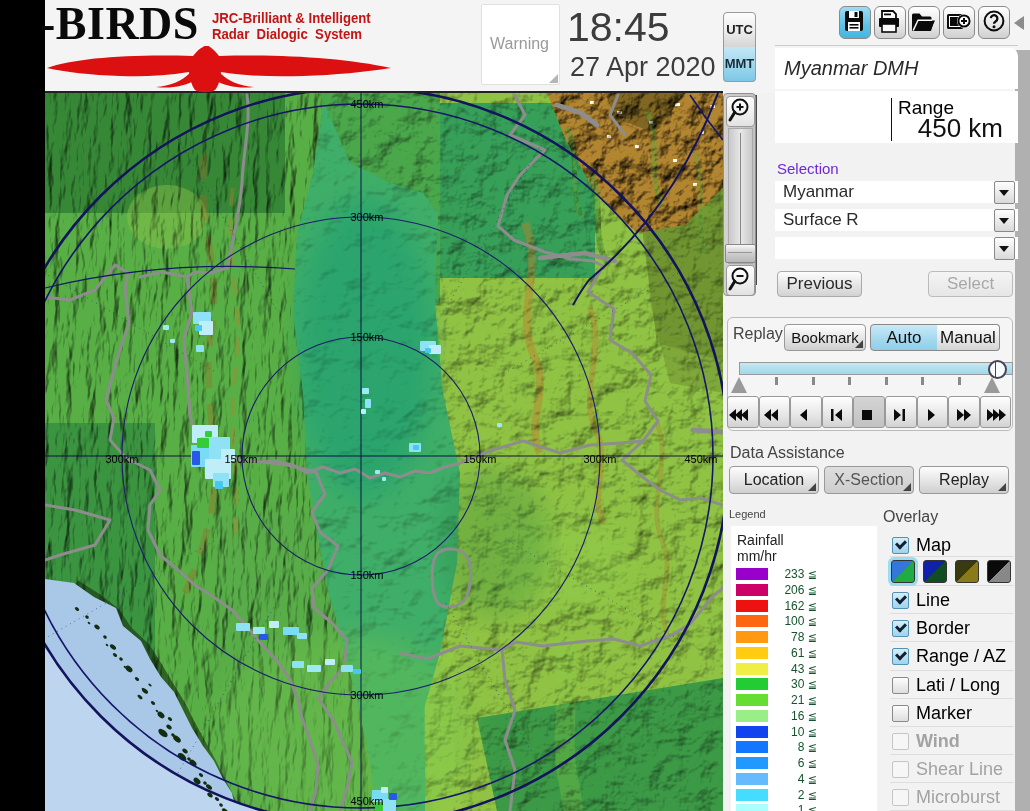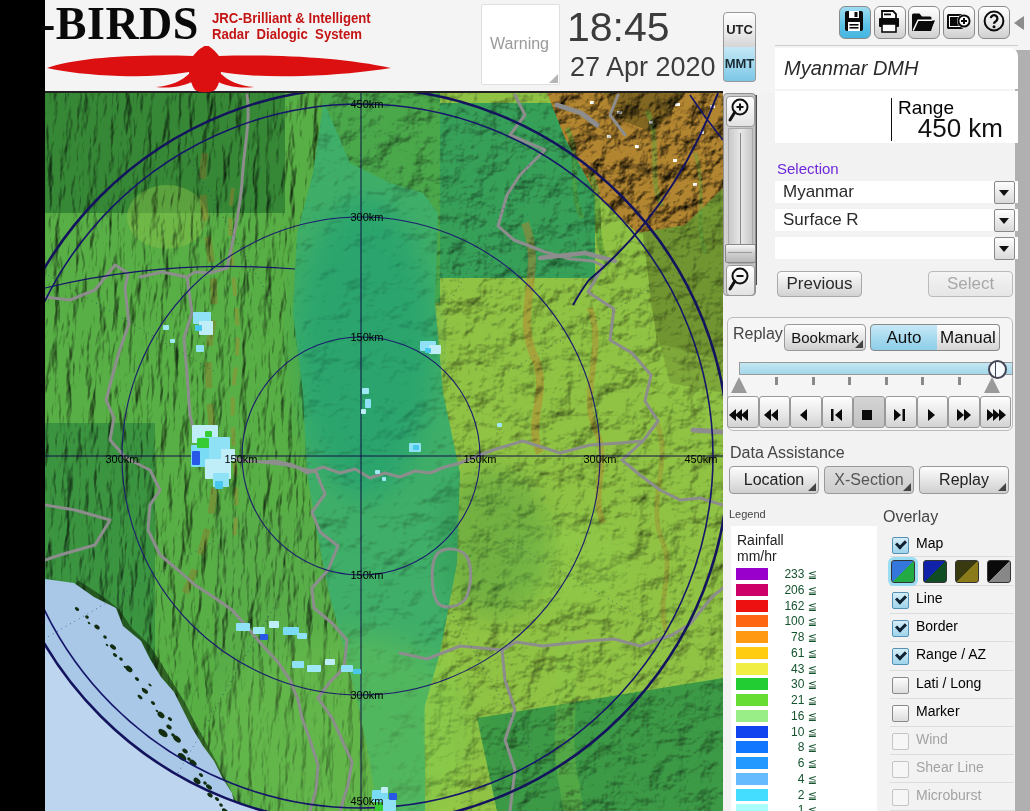--- a/index.html
+++ b/index.html
@@ -81,21 +81,21 @@
 .sw{position:absolute;left:5px;width:32px;height:12px;}
 .swl{position:absolute;width:64px;text-align:right;font-size:12px;color:#14532d;}
 #overlaylbl{left:883px;top:508px;font-size:16px;color:#444;}
 .ovrow{left:890px;width:124px;height:28px;}
 .cb{position:absolute;left:2px;top:2px;width:15px;height:15px;border:1px solid #8a8a8a;border-radius:2px;}
 .cb.on{background:linear-gradient(#d6eef8,#9ed4ec);border-color:#5590b5;}
 .cb.on:after{content:"";position:absolute;left:3px;top:2px;width:7px;height:4px;
  border-left:3px solid #123;border-bottom:3px solid #123;transform:rotate(-45deg);}
 .cb.off{background:linear-gradient(#fdfdfd,#ddd);}
 .cb.dis{background:#f6f6f6;border-color:#c5c5c5;}
-.ovrow span{position:absolute;left:26px;top:0px;font-size:14px;color:#000;}
+.ovrow span{position:absolute;left:26px;top:0px;font-size:18px;color:#000;}
 .ovrow.dis span{color:#a3a3a3;}
 .ovsep{left:890px;width:124px;height:1px;background:#ddd;}
 </style>
 </head>
 <body>
 <div class="abs" id="topbar"></div>
 <div class="abs" id="leftbar"></div>
 <div class="abs" id="logo-birds">-BIRDS</div>
 <div class="abs" id="logo-red">JRC-Brilliant &amp; Intelligent<br>Radar&nbsp; Dialogic&nbsp; System</div>
 <div class="abs" id="eagle"></div>
@@ -548,21 +548,21 @@
     <span>Range / AZ</span>
   </div>
 <div class="abs ovrow" style="top: 675px;">
     <div class="cb off"></div>
     <span>Lati / Long</span>
   </div>
 <div class="abs ovrow" style="top: 703px;">
     <div class="cb off"></div>
     <span>Marker</span>
   </div>
-<div class="abs ovrow dis" style="top: 731px;">
+<div class="abs ovrow dis" style="top: 731px; font-weight: bold;">
     <div class="cb dis"></div>
     <span>Wind</span>
   </div>
 <div class="abs ovrow dis" style="top: 759px;">
     <div class="cb dis"></div>
     <span>Shear Line</span>
   </div>
 <div class="abs ovrow dis" style="top: 787px;">
     <div class="cb dis"></div>
     <span>Microburst</span>

